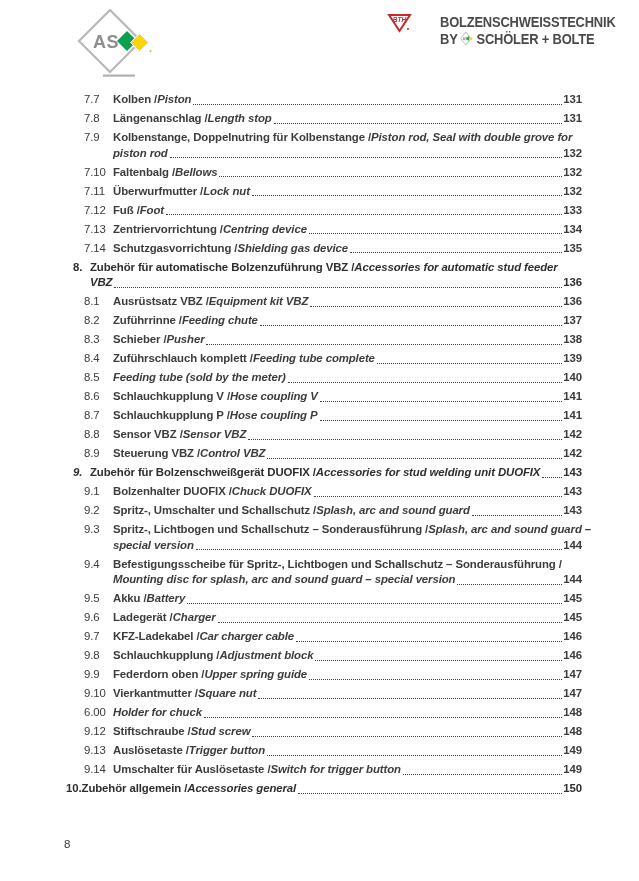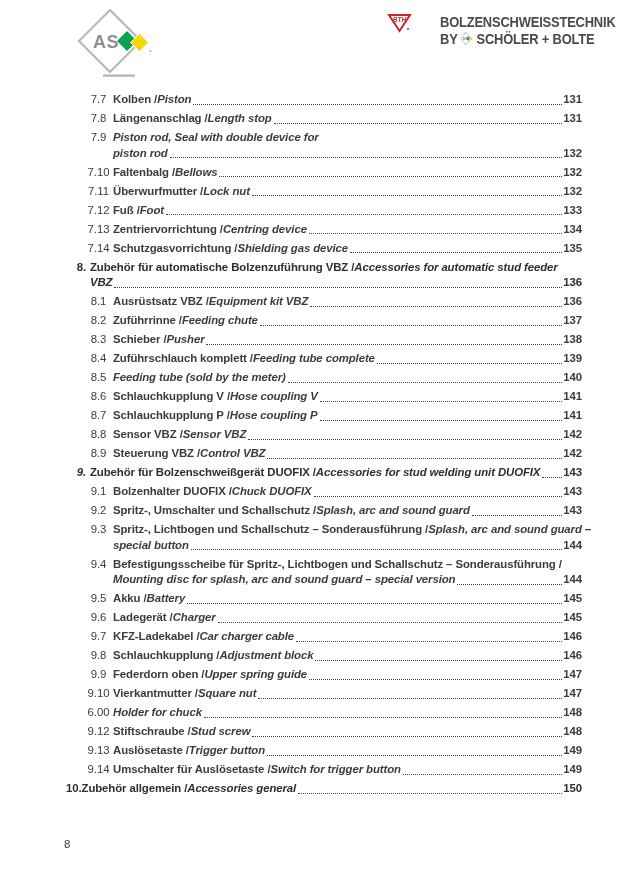--- a/index.html
+++ b/index.html
@@ -11,21 +11,21 @@
   .as-logo { position:absolute; left:76px; top:9px; }
   .brand { position:absolute; left:387px; top:13px; display:flex; align-items:flex-start;gap:24px; }
   .brand-text {
     margin-left:3px; color:#4a4a4a; font-weight:bold; font-size:15px; line-height:17px;
     transform:scaleX(0.86); transform-origin:left top; letter-spacing:-0.2px; white-space:nowrap;
   }
   .brand-line2 { display:flex; align-items:center; }
   .brand-line2 svg { margin:0 3px; }
   
   .toc { position:absolute; left:66px; top:92px; width:516px; }
-  .entry { display:flex; margin-bottom:3.5px; font-size:11.4px; line-height:15.5px; letter-spacing:-0.1px;text-align:center; }
+  .entry { display:flex; margin-bottom:3.5px; font-size:11.4px; line-height:15.5px; letter-spacing:-0.1px; }
   .entry .num { flex:0 0 29px; margin-left:18px; }
   .entry.section { font-weight:bold; color:#2e2e2e; }
   .entry.section .num { flex:0 0 17px; margin-left:7px; }
   .entry.section.tight .num { flex:0 0 auto; width:auto; margin-left:0; }
   .num.i { font-style:italic; }
   .body { flex:1; min-width:0;font-weight:bold; }
   .line { display:flex; white-space:nowrap; }
   .it { font-style:italic; }
   .dots { flex:1; min-width:6px; border-bottom:1.6px dotted #3f3f3f; margin:0 1px 3px 2px; }
   .pg { flex:0 0 auto; }
@@ -89,21 +89,22 @@
             <span class="it">Length stop </span>
             <span class="dots"></span>
             <span class="pg">131</span>
           </div>
         </div>
       </div>
       <div class="entry">
         <span class="num">7.9</span>
         <div class="body">
           <div class="line">
-            <span class="it">Piston rod, Seal with double device for</span>
+            <span>Kolbenstange, Doppelnutring für Kolbenstange / </span>
+            <span class="it">Piston rod, Seal with double grove for</span>
           </div>
           <div class="line">
             <span class="it">piston rod </span>
             <span class="dots"></span>
             <span class="pg">132</span>
           </div>
         </div>
       </div>
       <div class="entry">
         <span class="num">7.10</span>
@@ -306,21 +307,21 @@
         </div>
       </div>
       <div class="entry">
         <span class="num">9.3</span>
         <div class="body">
           <div class="line">
             <span>Spritz-, Lichtbogen und Schallschutz – Sonderausführung / </span>
             <span class="it">Splash, arc and sound guard –</span>
           </div>
           <div class="line">
-            <span class="it">special button </span>
+            <span class="it">special version </span>
             <span class="dots"></span>
             <span class="pg">144</span>
           </div>
         </div>
       </div>
       <div class="entry">
         <span class="num">9.4</span>
         <div class="body">
           <div class="line">
             <span>Befestigungsscheibe für Spritz-, Lichtbogen und Schallschutz – Sonderausführung /</span>

